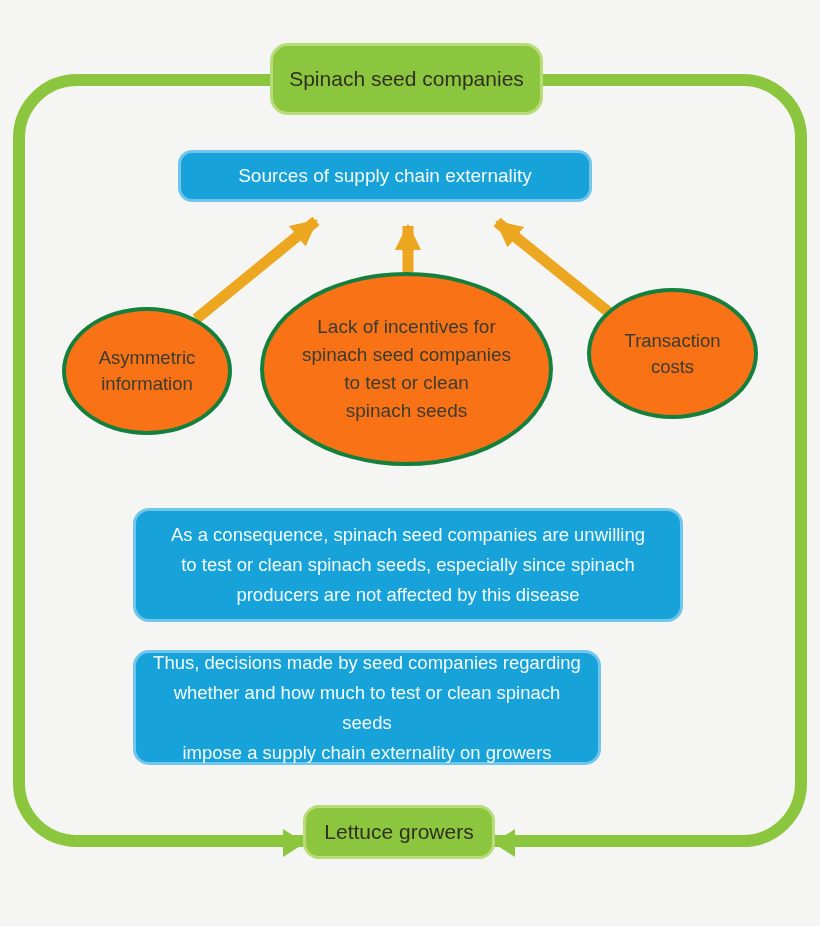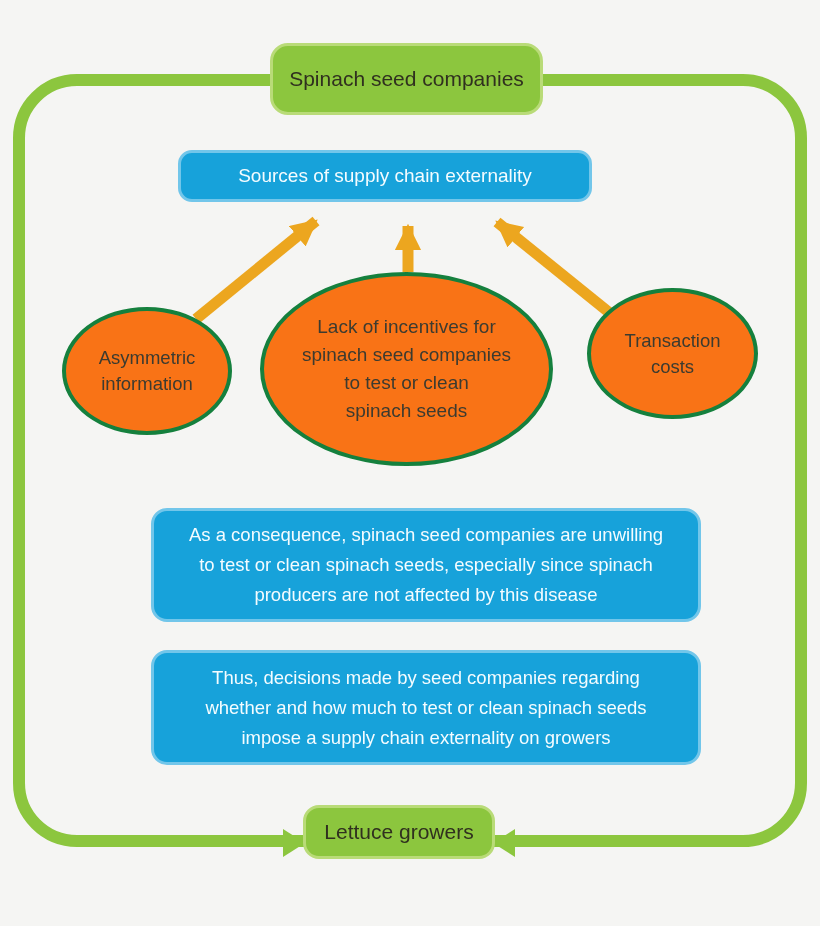--- a/index.html
+++ b/index.html
@@ -56,24 +56,23 @@
   .header-box{
     left:178px; top:150px; width:414px; height:52px;
     border-radius:14px;
     font-size:19px;
   }
   .para-box{
     border-radius:16px;
     font-size:18.5px;
     line-height:30px;
     padding:6px 14px;
-    margin-left:18px;
   }
   .para-1{ left:133px; top:508px; width:550px; height:114px; }
-  .para-2{ left:133px; top:650px; width:550px; height:115px; }
+  .para-2{ left:133px; top:650px; width:468px; height:115px; }
   .ellipse{
     background:#f97316;
     border:4px solid #15803d;
     border-radius:50%;
     color:#3c3b30;
     font-size:18.5px;
     line-height:26px;
   }
   .ellipse-left{ left:62px; top:307px; width:170px; height:128px; }
   .ellipse-center{ left:260px; top:272px; width:293px; height:194px; font-size:19px; line-height:28px; }

